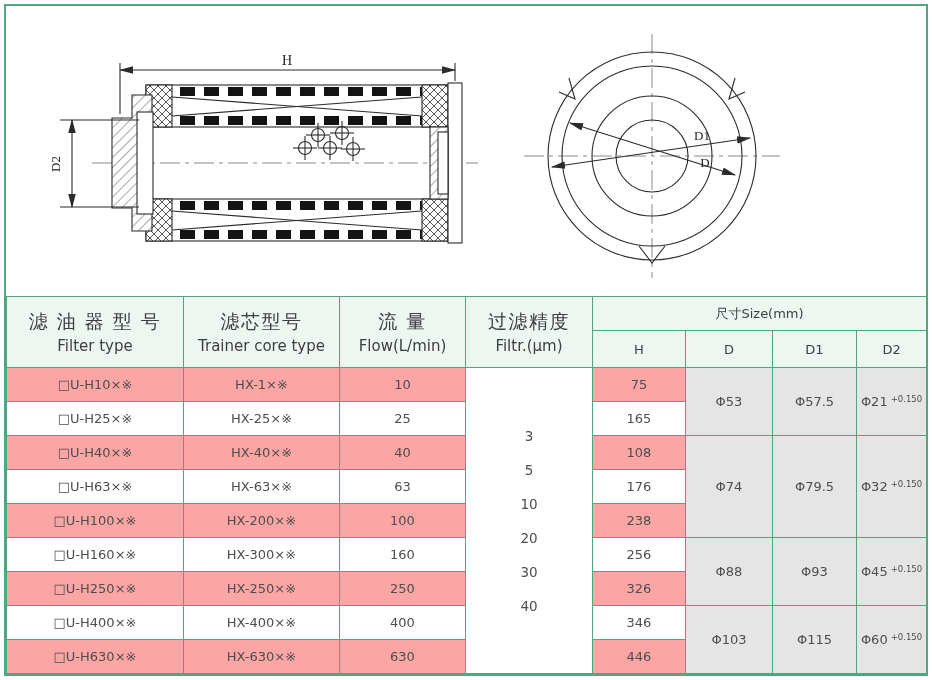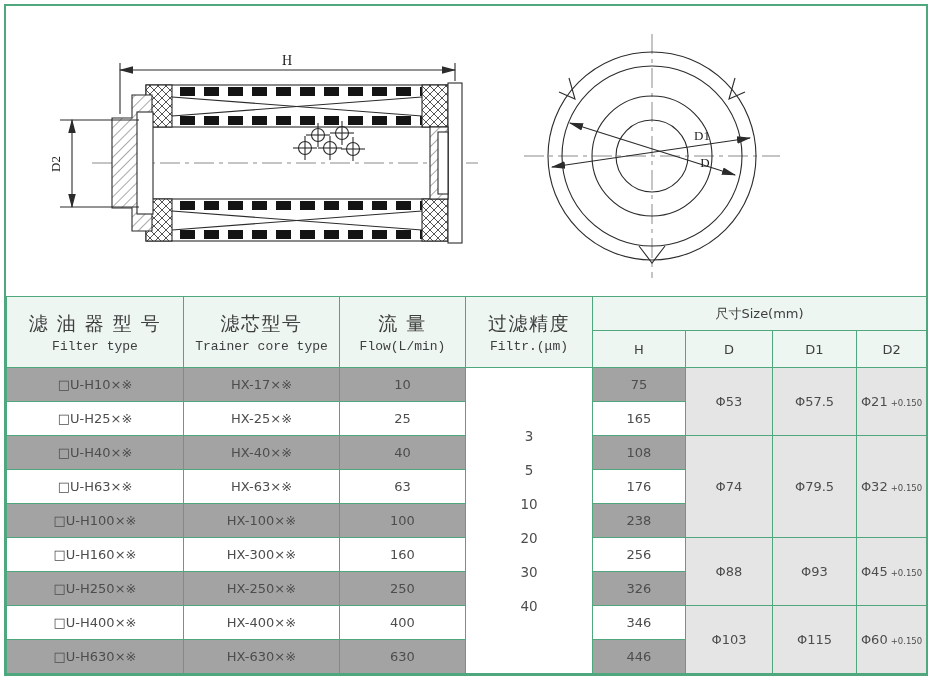--- a/index.html
+++ b/index.html
@@ -18,28 +18,28 @@
   .dimlabel2{font-family:"Liberation Serif","DejaVu Serif",serif;font-size:13px;fill:#1c1c1c;}
 
   
   table{border-collapse:collapse;table-layout:fixed;width:920px;height:378px;}
   th,td{border:1.5px solid #4fa87d;text-align:center;vertical-align:middle;
         padding:0;font-size:13px;color:#4d4d4d;font-weight:normal;overflow:hidden;}
   thead th{background:#edf6f1;color:#3e3e3e;}
   thead tr.r1{height:34px;} thead tr.r2{height:37px;}
   tbody tr{height:34px;}
   .zh{font-size:19px;letter-spacing:1.5px;}
-  .en{font-size:13px;margin-top:2px;letter-spacing:0;font-family:Liberation Mono, monospace;}
-  .g{background:#a3a3a3;}
+  .en{font-size:15px;margin-top:2px;letter-spacing:0;}
+  .g{background:#fca5a5;}
   .dcell{background:#e5e5e5;}
   .filtr-cell{background:#fff;}
   .filtr-col{display:flex;flex-direction:column;align-items:center;justify-content:center;
              gap:20px;font-size:13.5px;color:#4d4d4d;}
   .filtr-col span{line-height:14px;}
-  .tolwrap{display:flex;align-items:flex-end;justify-content:center;gap:3px;}
+  .tolwrap{display:flex;align-items:flex-start;justify-content:center;gap:3px;}
   .tol{display:flex;font-size:8.5px;line-height:1.25;
        text-align:left;color:#4d4d4d;}
 </style>
 </head>
 <body>
 
 <div id="page">
   <div id="frame">
 
     <svg id="drawing" viewBox="0 0 920 290">
@@ -201,21 +201,21 @@
           <th>H</th>
           <th>D</th>
           <th>D1</th>
           <th>D2</th>
         </tr>
       </thead>
       <tbody>
 
         <tr>
           <td class="g">□U-H10×※</td>
-          <td class="g">HX-17×※</td>
+          <td class="g">HX-1×※</td>
           <td class="g">10</td>
           <td class="filtr-cell" rowspan="9">
             <div class="filtr-col">
               <span>3</span>
               <span>5</span>
               <span>10</span>
               <span>20</span>
               <span>30</span>
               <span>40</span>
             </div>
@@ -261,21 +261,21 @@
 
         <tr>
           <td>□U-H63×※</td>
           <td>HX-63×※</td>
           <td>63</td>
           <td>176</td>
         </tr>
 
         <tr>
           <td class="g">□U-H100×※</td>
-          <td class="g">HX-100×※</td>
+          <td class="g">HX-200×※</td>
           <td class="g">100</td>
           <td class="g">238</td>
         </tr>
 
         <tr>
           <td>□U-H160×※</td>
           <td>HX-300×※</td>
           <td>160</td>
           <td>256</td>
           <td class="dcell" rowspan="2">Φ88</td>

